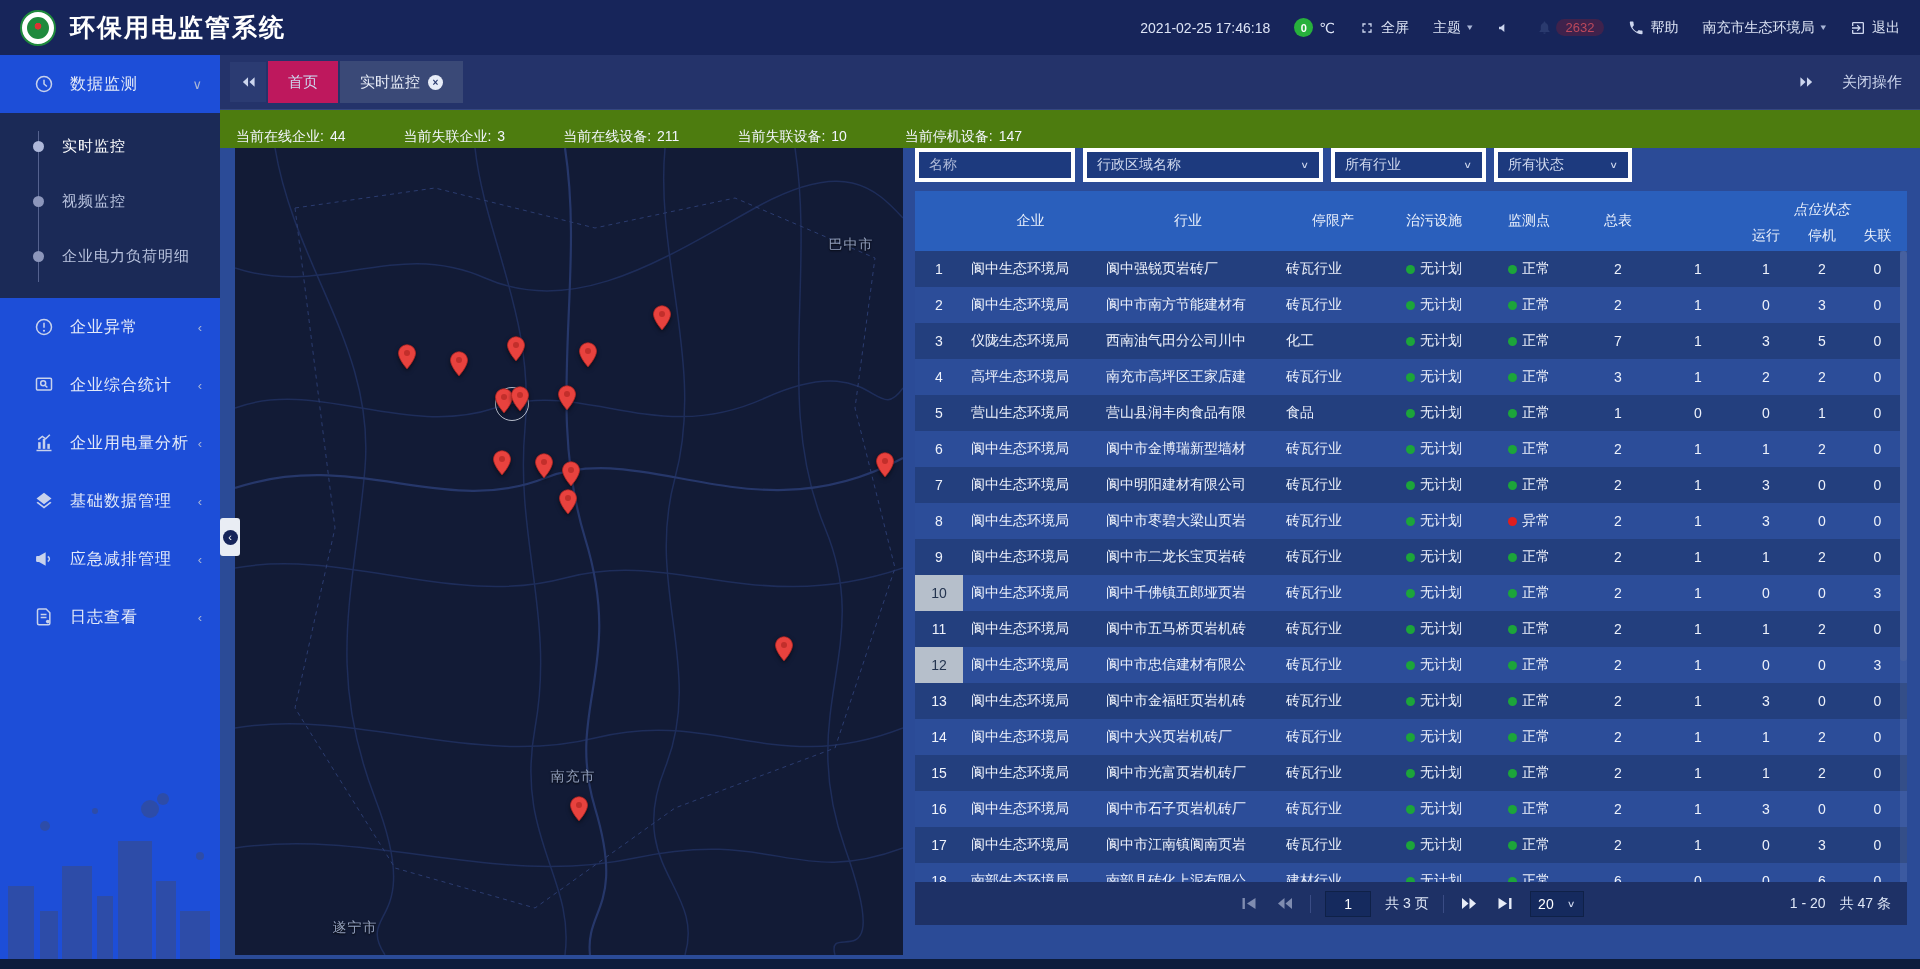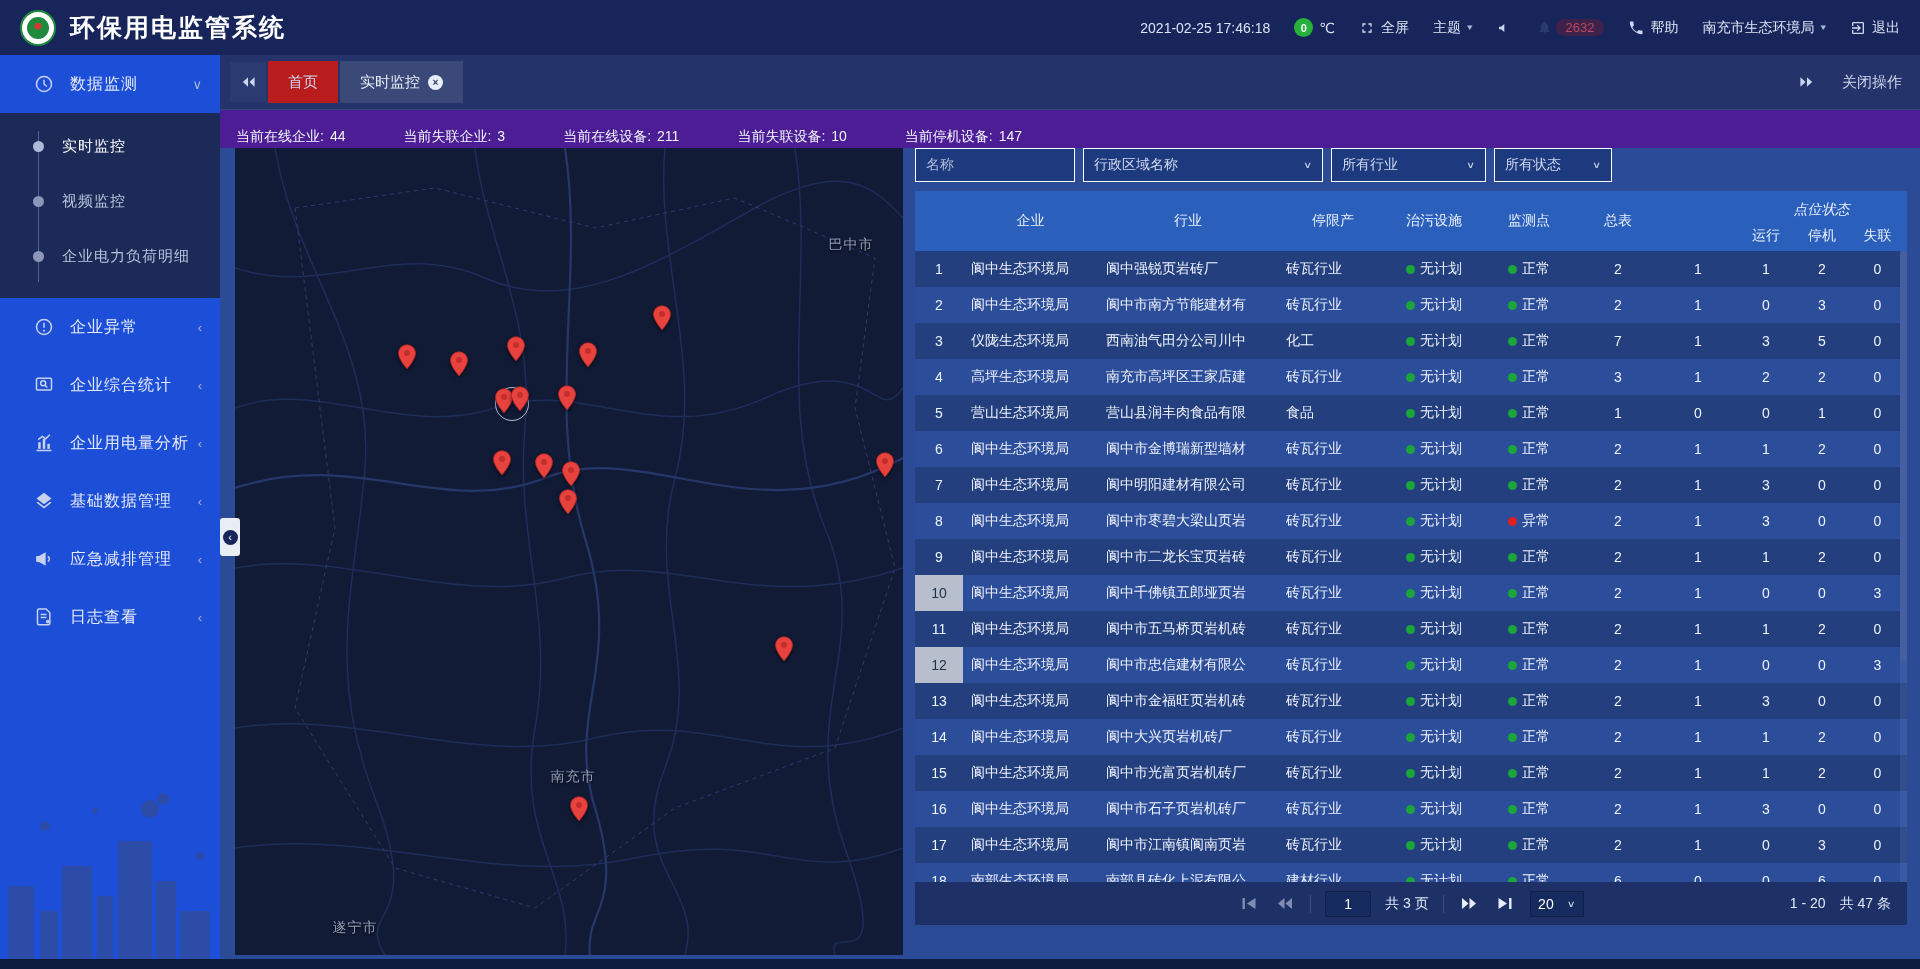--- a/index.html
+++ b/index.html
@@ -46,48 +46,48 @@
     border-radius:3px; z-index:25; display:flex; align-items:center; justify-content:center; cursor:pointer; }
   .collapse-handle .c { width:15px; height:15px; border-radius:50%; background:#17255a; color:#fff; font-size:11px;
     display:flex; align-items:center; justify-content:center; }
 
   
   .tabbar { position:absolute; top:55px; left:220px; right:0; height:55px; background:#24336a;
     display:flex; align-items:center; padding:0 18px 0 10px; border-bottom:1px solid #35477f; }
   .tab-scroll { width:36px; height:40px; display:flex; align-items:center; justify-content:center; background:#2b3b72; cursor:pointer; }
   .tab-scroll svg { width:15px; height:12px; fill:#cdd6ee; }
   .tab { height:42px; padding:0 20px; display:flex; align-items:center; gap:8px; color:#cdd6ee; font-size:15px;
-    cursor:pointer; margin-left:2px; background:#b91c1c; }
+    cursor:pointer; margin-left:2px; background:#be185d; }
   .tab.active { background:#3a4977; color:#e8edf8; }
   .tab-close { width:15px; height:15px; border-radius:50%; background:#e8edf8; color:#2a3a6e; font-size:10px;
     display:flex; align-items:center; justify-content:center; font-weight:bold; }
   .tabbar-right { margin-left:auto; display:flex; align-items:center; gap:28px; }
   .tabbar-right svg { width:15px; height:12px; fill:#cdd6ee; cursor:pointer; }
   .close-ops { color:#cdd6ee; font-size:15px; cursor:pointer; }
 
   
-  .statsbar { position:absolute; top:110px; left:220px; right:0; height:54px; background:#4c1d95;
+  .statsbar { position:absolute; top:110px; left:220px; right:0; height:54px; background:#4d7c0f;
     display:flex; align-items:center; gap:58px; padding-left:16px; }
   .stat { color:#f2f5fc; font-size:14px; display:flex; gap:6px; white-space:nowrap; }
 
   
   .content { position:absolute; top:148px; left:220px; right:0; bottom:0; background:#2b4b97; }
 
   
   .map { position:absolute; left:15px; top:0; width:668px; height:807px; background:#121b36; overflow:hidden; }
   .map svg.roads { position:absolute; inset:0; }
   .map-label { position:absolute; color:#93a0bd; font-size:14px; transform:translate(-50%,-50%); letter-spacing:1px; text-shadow:0 1px 2px #000; }
   .pin { position:absolute; width:19px; height:26px; transform:translate(-50%,-100%); cursor:pointer; }
   .pin svg { width:19px; height:26px; display:block; filter:drop-shadow(0 2px 2px rgba(0,0,0,.5)); }
   .cluster-ring { position:absolute; border:1.5px solid rgba(235,240,250,.75); border-radius:50%; transform:translate(-50%,-50%); }
 
   
   .panel { position:absolute; left:695px; right:13px; top:0; height:777px; display:flex; flex-direction:column; }
   .filters { height:34px; display:flex; gap:8px; margin-bottom:9px; }
-  .f-box { height:34px; background:#1d3a7e; border:1px solid #ffffff; color:#cfd8ee; font-size:14px;
+  .f-box { height:34px; background:#1d3a7e; border:4px solid #ffffff; color:#cfd8ee; font-size:14px;
     display:flex; align-items:center; justify-content:space-between; padding:8px 10px; cursor:pointer; }
   .f-input { width:160px; cursor:text; }
   .f-input .ph { color:#aeb9d8; }
   .sel-caret { color:#cfd8ee; font-size:12px; transform:scaleY(.75); margin-left:8px; }
 
   .table-wrap { flex:1; display:flex; flex-direction:column; overflow:hidden; position:relative; }
   .thead { display:grid; grid-template-columns:48px 135px 180px 110px 92px 98px 80px 80px 56px 56px 55px;
     grid-template-rows:30px 30px; background:#2a5fbc; color:#eaf0fb; font-size:14px; flex:0 0 60px; }
   .th { display:flex; align-items:center; justify-content:center; grid-row:1/3; }
   .th.left { justify-content:flex-start; padding-left:8px; }
@@ -445,21 +445,21 @@
           <span class="ph">名称</span>
         </div>
         <div class="f-box" style="width:240px">
           <span>行政区域名称</span>
             <span class="sel-caret">∨</span>
         </div>
         <div class="f-box" style="width:155px">
           <span>所有行业</span>
             <span class="sel-caret">∨</span>
         </div>
-        <div class="f-box" style="width:118px">
+        <div class="f-box" style="width:138px">
           <span>所有状态</span>
             <span class="sel-caret">∨</span>
         </div>
       </div>
 
       <div class="table-wrap">
         <div class="thead">
           <div class="th"></div>
           <div class="th">企业</div>
           <div class="th">行业</div>

